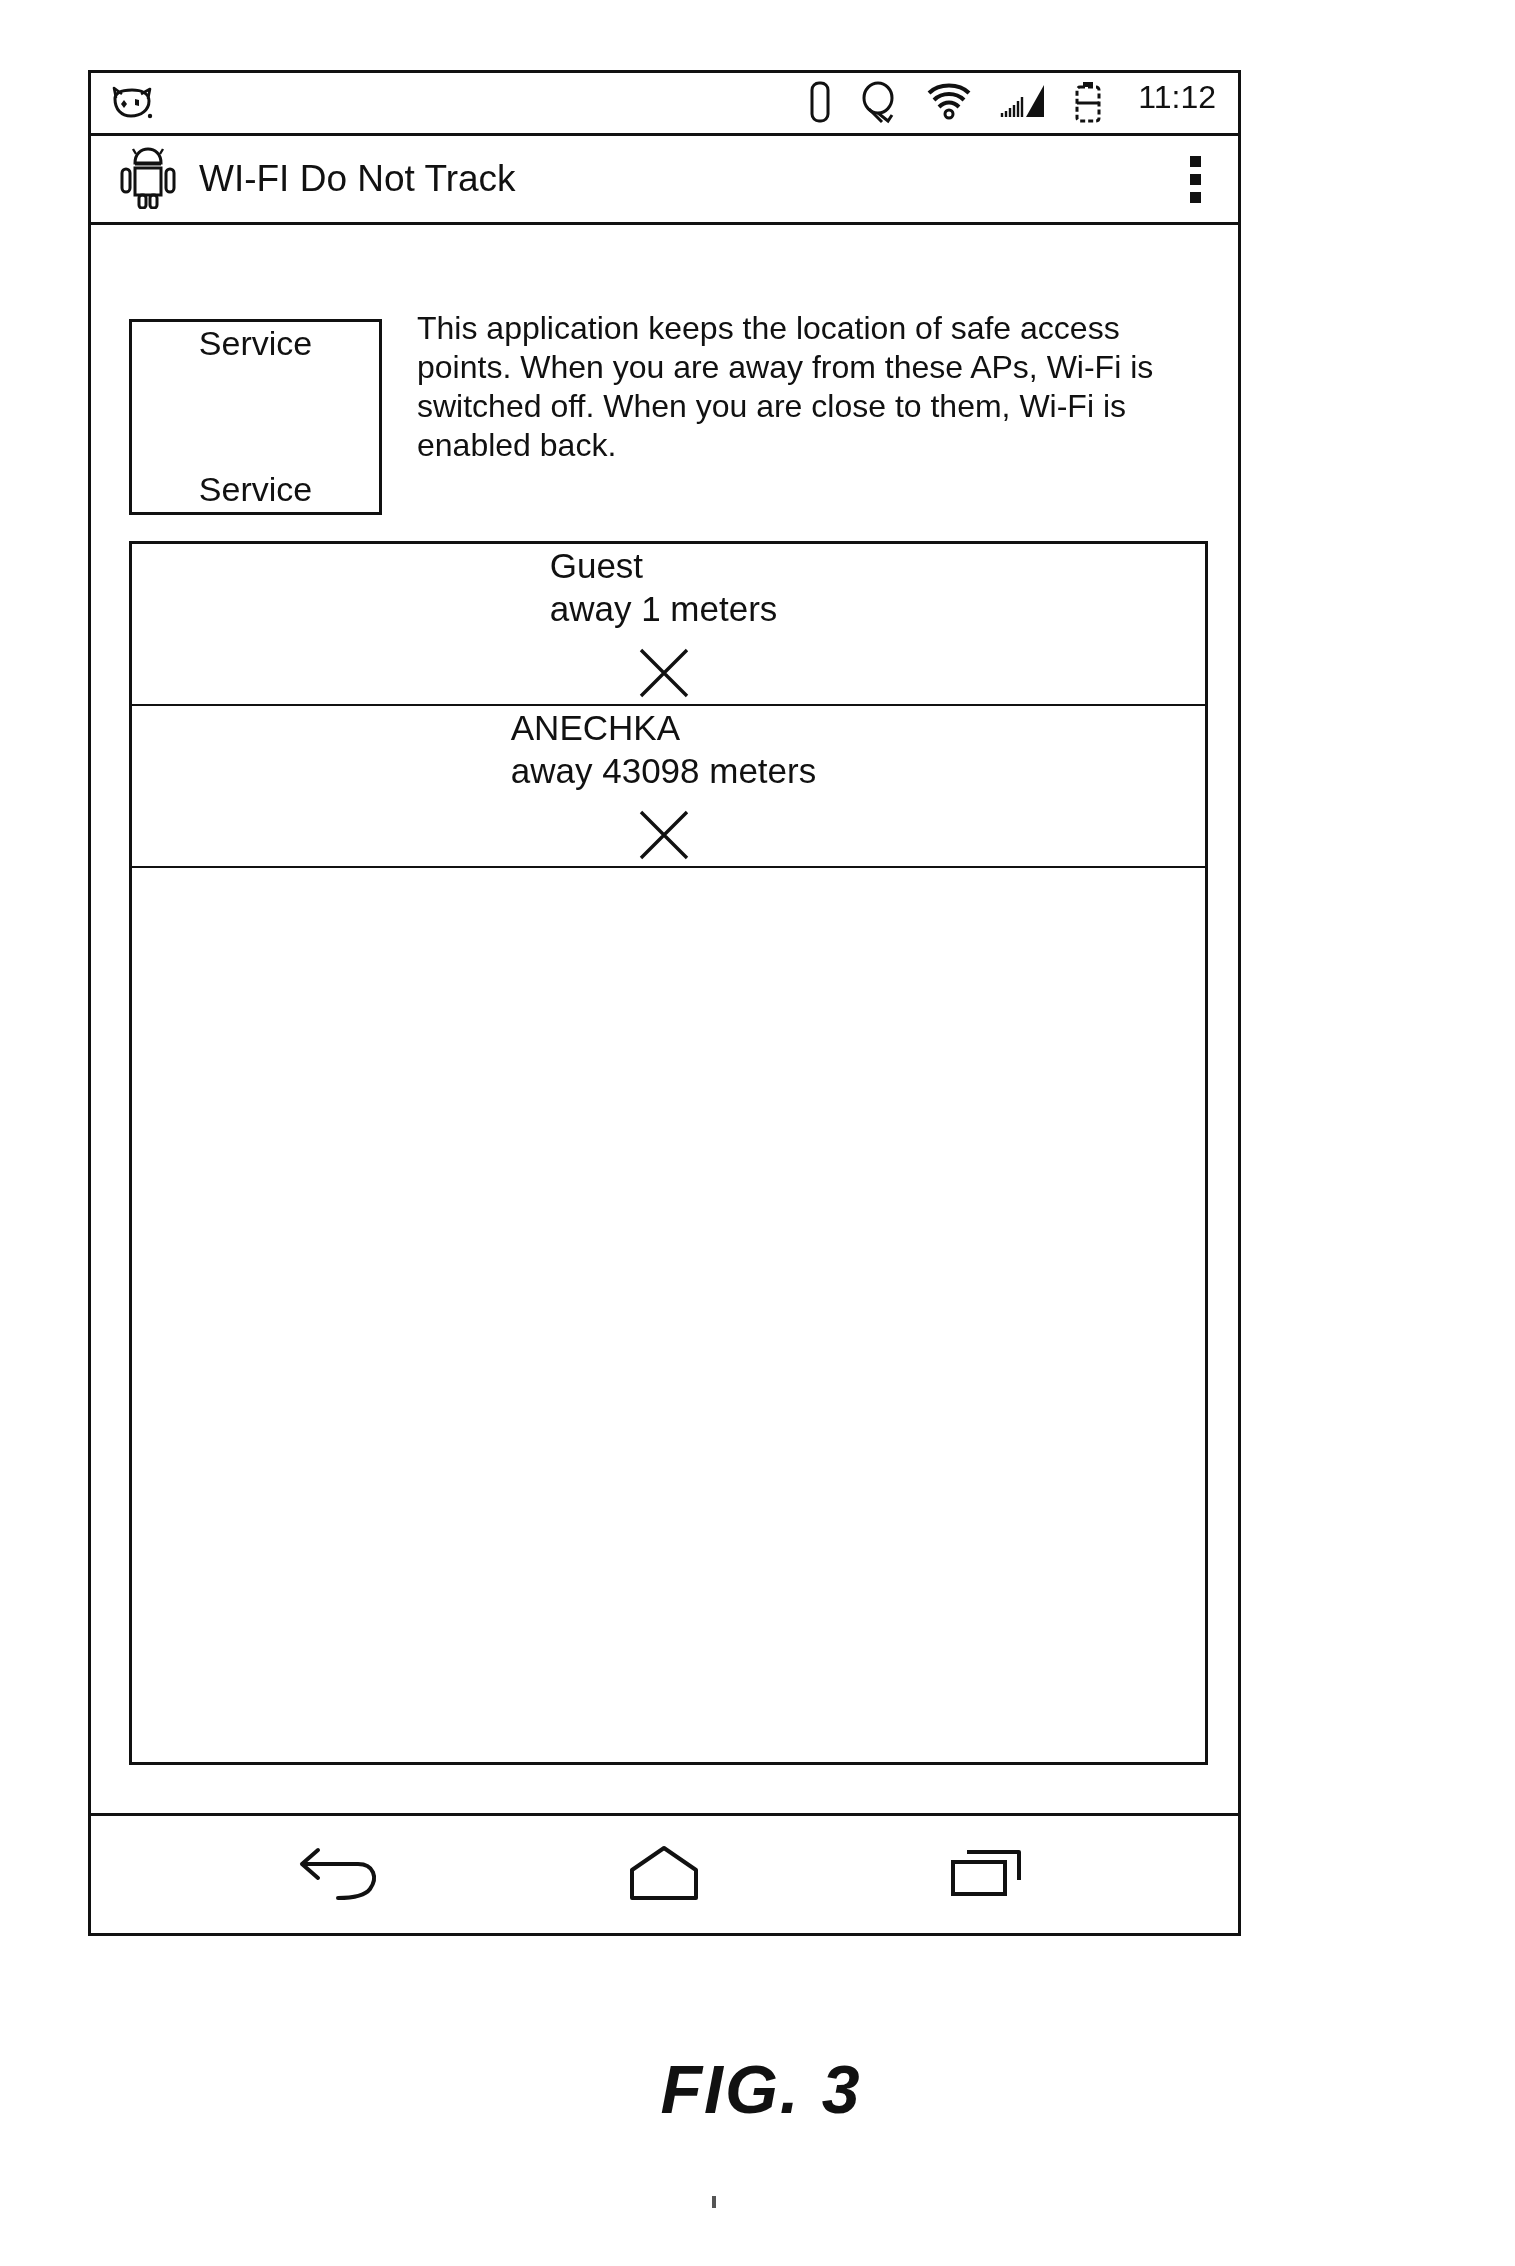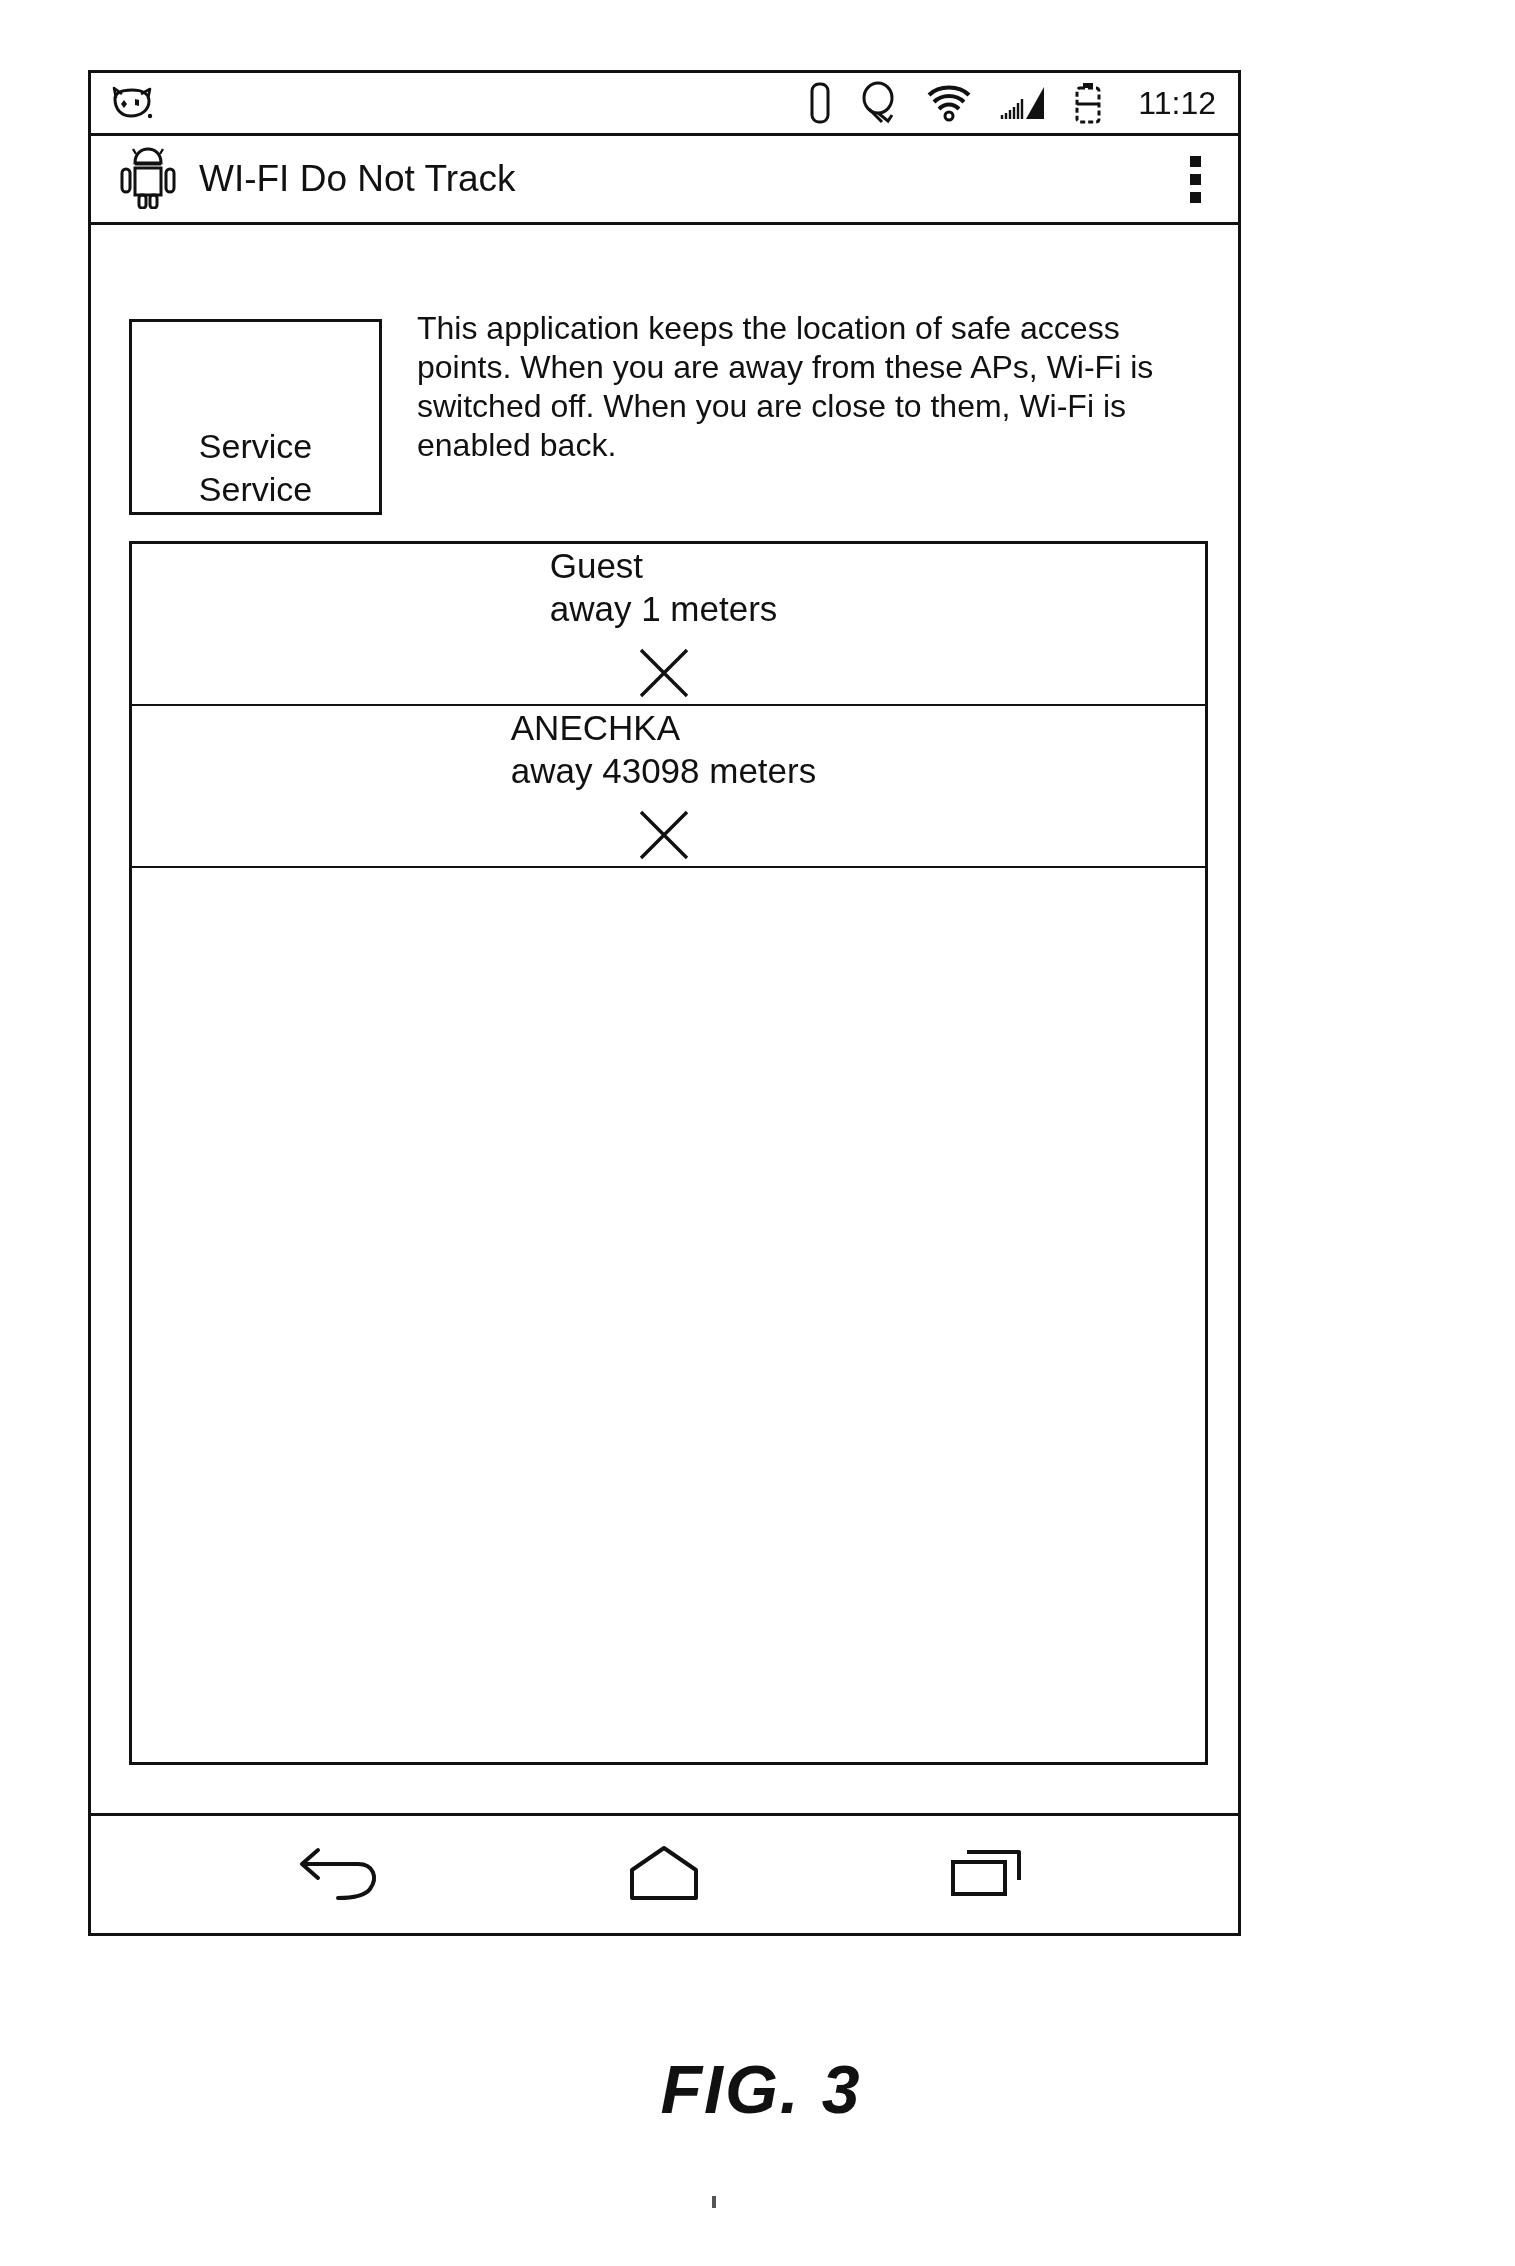--- a/index.html
+++ b/index.html
@@ -42,21 +42,20 @@
     align-items: center;
     padding: 0 22px 0 18px;
   }
   #status-left {
     display: flex;
     align-items: center;
     flex: 1 1 auto;
   }
   #status-right {
     display: flex;
-    align-items: center;
     gap: 27px;
   }
   .status-time {
     font-size: 32px;
     letter-spacing: 0px;
     color: #111;
     margin-left: 8px;
     line-height: 1;
     white-space: nowrap;
   }
@@ -116,21 +115,21 @@
     position: absolute;
     left: 0;
     top: 0;
     width: 253px;
     height: 196px;
     border: 3px solid #111111;
     box-sizing: border-box;
     display: flex;
     flex-direction: column;
     align-items: center;
-    justify-content: flex-end;
+    justify-content: space-between;
     line-height: 1.28;
   }
   #service-box span {
     font-size: 34px;
     color: #111;
     display: block;
     text-align: center;
   }
   #app-description {
     position: absolute;

